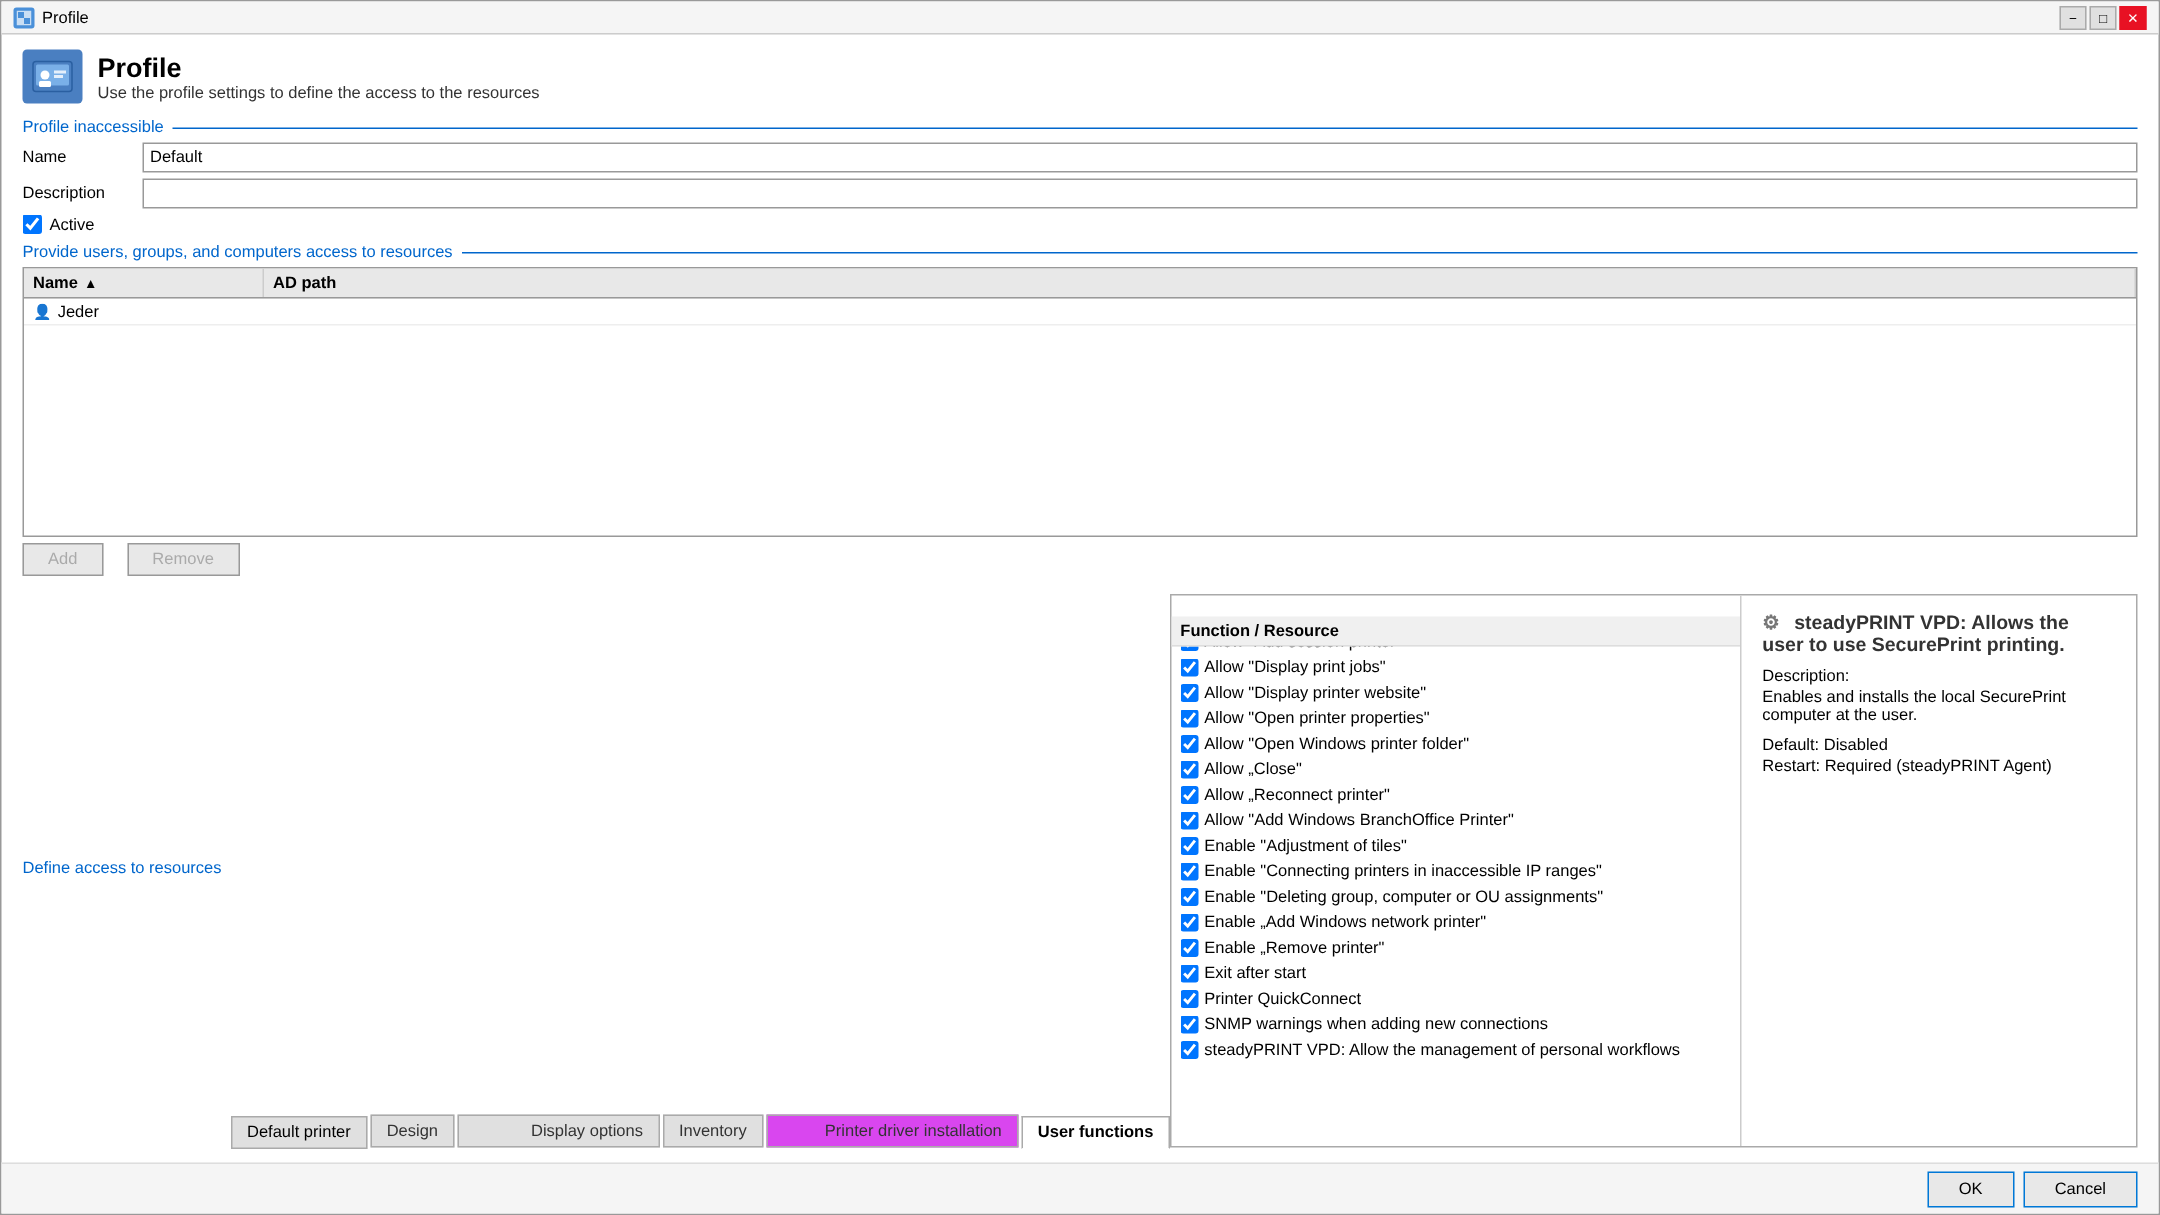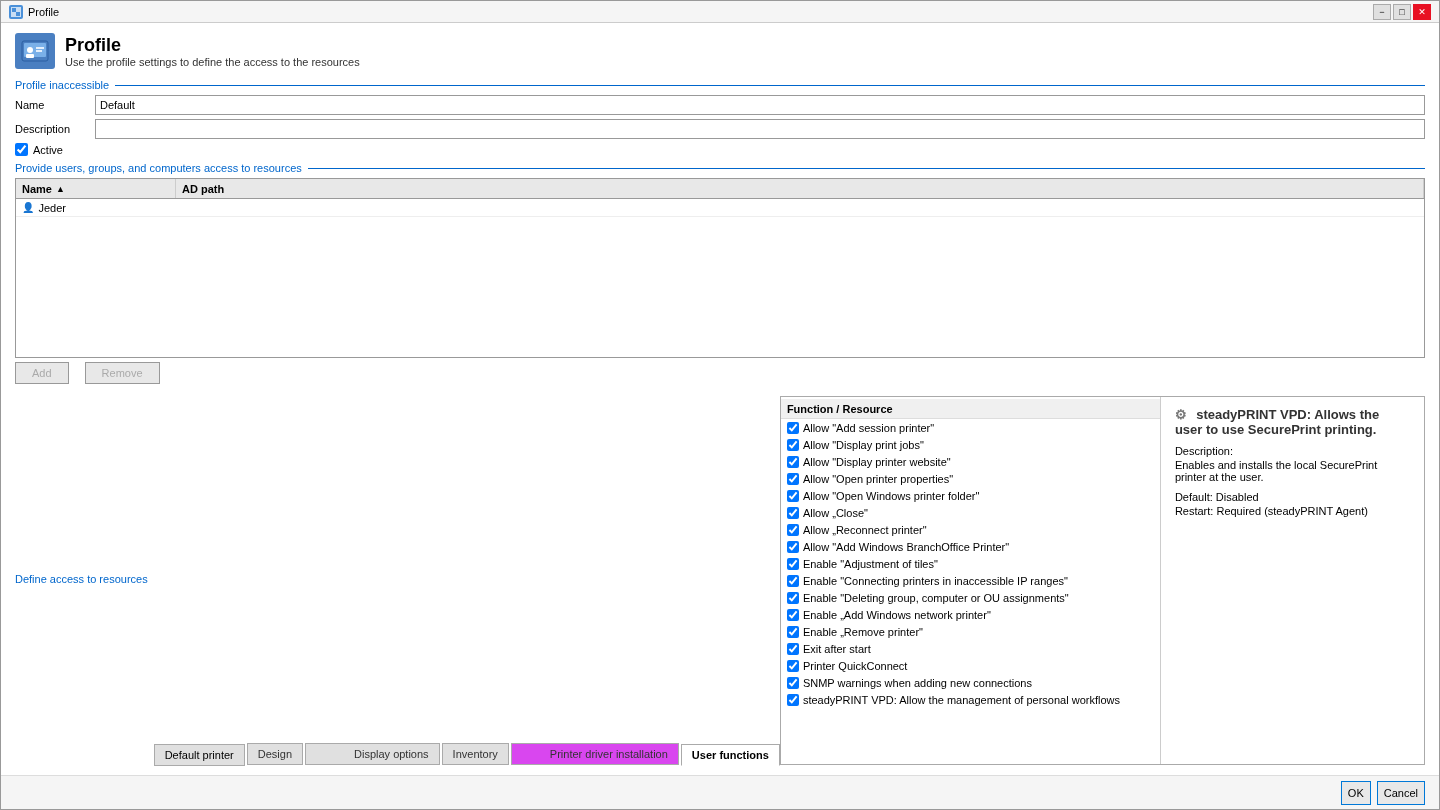--- a/index.html
+++ b/index.html
@@ -263,21 +263,21 @@
     .func-header {
       height: 20px;
       display: flex;
       align-items: center;
       padding: 0 6px;
       background: #f0f0f0;
       border-bottom: 1px solid #ddd;
       font-size: 11px;
       font-weight: bold;
       position: sticky;
-      top: 0;
+      top: 12px;
     }
     .func-item {
       display: flex;
       align-items: center;
       height: 17px;
       padding: 0 6px;
       font-size: 11px;
     }
     .func-item input[type=checkbox] {
       margin-right: 4px;
@@ -321,21 +321,21 @@
       display: flex;
       align-items: center;
       justify-content: flex-end;
       gap: 6px;
       padding: 0 14px;
       border-top: 1px solid #ddd;
       background: #f5f5f5;
     }
     .bottom-btn {
       height: 24px;
-      padding: 0 6px;
+      padding: 0 20px;
       background: #e8e8e8;
       border: 1px solid #0078d7;
       font-size: 11px;
       cursor: pointer;
     }
 
     
     ::-webkit-scrollbar { width: 12px; }
     ::-webkit-scrollbar-track { background: #f1f1f1; }
     ::-webkit-scrollbar-thumb { background: #c0c0c0; border: 2px solid #f1f1f1; }
@@ -510,21 +510,21 @@
               <div class="func-item"></div>
             </div>
         </div>
 
         <div class="detail-panel">
           <div class="detail-title">
             <span class="gear-icon">⚙</span>
             <span>steadyPRINT VPD: Allows the user to use SecurePrint printing.</span>
           </div>
           <div class="detail-desc-label">Description:</div>
-          <div class="detail-desc-text">Enables and installs the local SecurePrint printer at the user.</div>
+          <div class="detail-desc-text">Enables and installs the local SecurePrint computer at the user.</div>
           <div class="detail-meta">Default: Disabled</div>
           <div class="detail-meta">Restart: Required (steadyPRINT Agent)</div>
         </div>
       </div>
     </div>
 
   </div>
 
   <div class="bottom-bar">
     <button class="bottom-btn" style="border:1px solid #0078d7;">OK</button>

